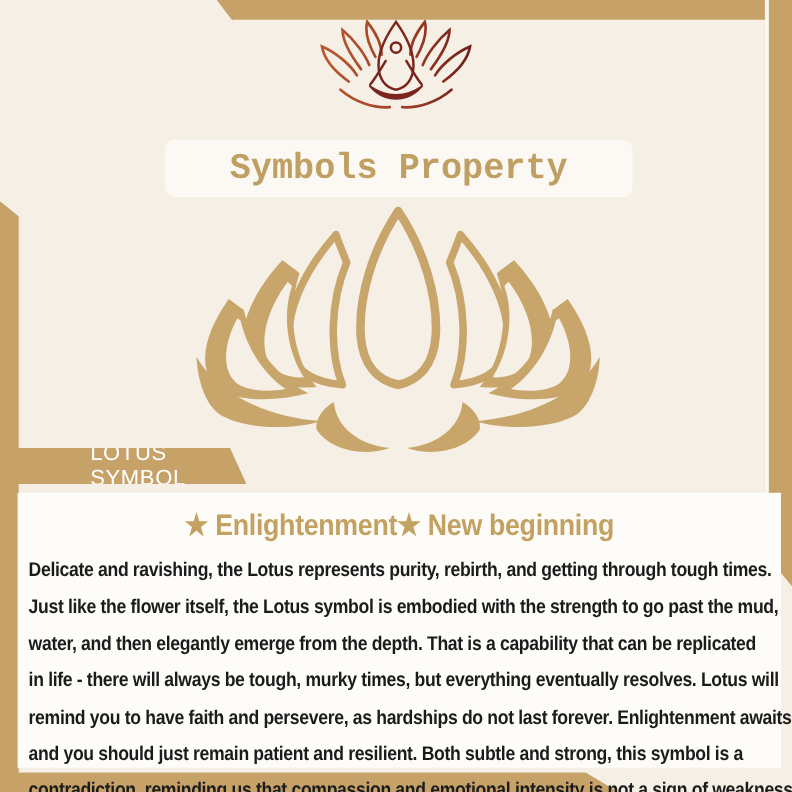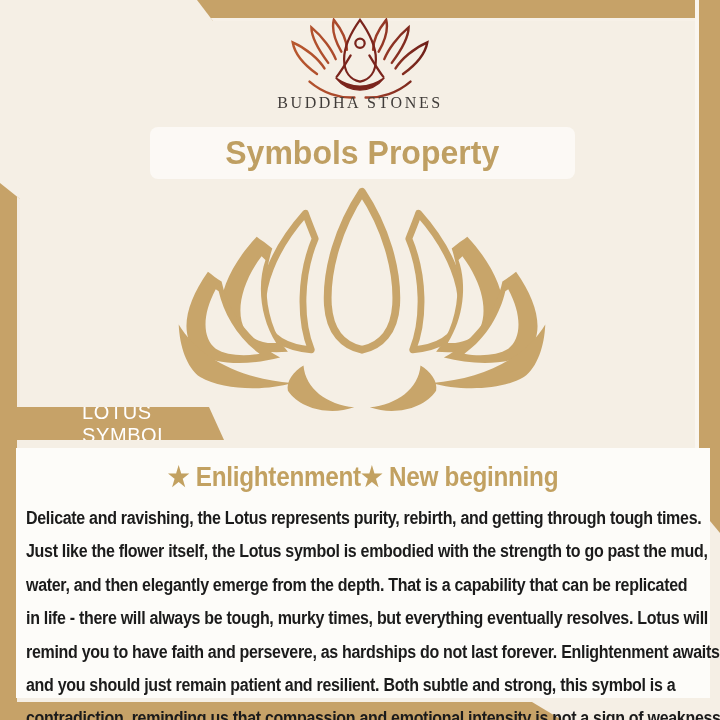--- a/index.html
+++ b/index.html
@@ -15,21 +15,21 @@
   .band-left{left:0;top:183px;width:17px;height:537px;border-right:3px solid rgba(255,255,255,.8);
     clip-path:polygon(0 0,100% 16px,100% 100%,0 100%);}
   .band-bottom{left:0;bottom:0;width:562px;height:18px;
     clip-path:polygon(0 0,calc(100% - 30px) 0,100% 100%,0 100%);}
 
   
   .logo{position:absolute;top:18px;left:50%;transform:translateX(-50%);}
   .brand{position:absolute;top:94px;left:0;width:100%;text-align:center;
     font-family:"Liberation Serif",serif;font-size:16px;letter-spacing:2.6px;color:#403c39;}
   .title-banner{position:absolute;top:127px;left:150px;width:425px;height:52px;
-    background:#fcf9f5;border-radius:8px;display:flex;align-items:center;justify-content:center;}
+    background:#fcf9f5;border-radius:8px;display:flex;align-items:center;justify-content:center;font-family:Liberation Mono, monospace;}
   .title-banner .title{font-size:33px;font-weight:bold;color:#bf9f62;letter-spacing:0;
     display:inline-block;transform:scaleX(.97);}
 
   
   .lotus{position:absolute;top:186px;left:166px;}
 
   
   .ribbon{position:absolute;top:407px;left:16px;width:208px;height:33px;background:#c6a268;
     clip-path:polygon(0 0,calc(100% - 15px) 0,100% 100%,0 100%);
     display:flex;align-items:center;padding-left:22px;box-sizing:border-box;}
@@ -75,21 +75,20 @@
       </g>
       <g fill="none" stroke="#7a241c" stroke-width="2.4" stroke-linecap="round">
         <path d="M80,2 C70,16 63,30 63,44 C63,58 70,66 80,68 C90,66 97,58 97,44 C97,30 90,16 80,2 Z"></path>
         <circle cx="80" cy="27" r="5"></circle>
         <path d="M70,40 C64,50 59,58 55,63"></path>
         <path d="M90,40 C96,50 101,58 105,63"></path>
         <path d="M54,64 C62,74 72,77 80,77 C88,77 98,74 106,64 C96,71 88,73 80,73 C72,73 64,71 54,64 Z" fill="#7a241c" stroke-width="1.5"></path>
       </g>
     </svg>
   </div>
-  <div class="brand">BUDDHA STONES</div>
 
   <div class="title-banner">
     <span class="title">Symbols Property</span>
   </div>
 
   <div class="lotus">
     <svg width="392" height="234" viewBox="0 0 400 240">
       <defs>
         <g id="half">
 

